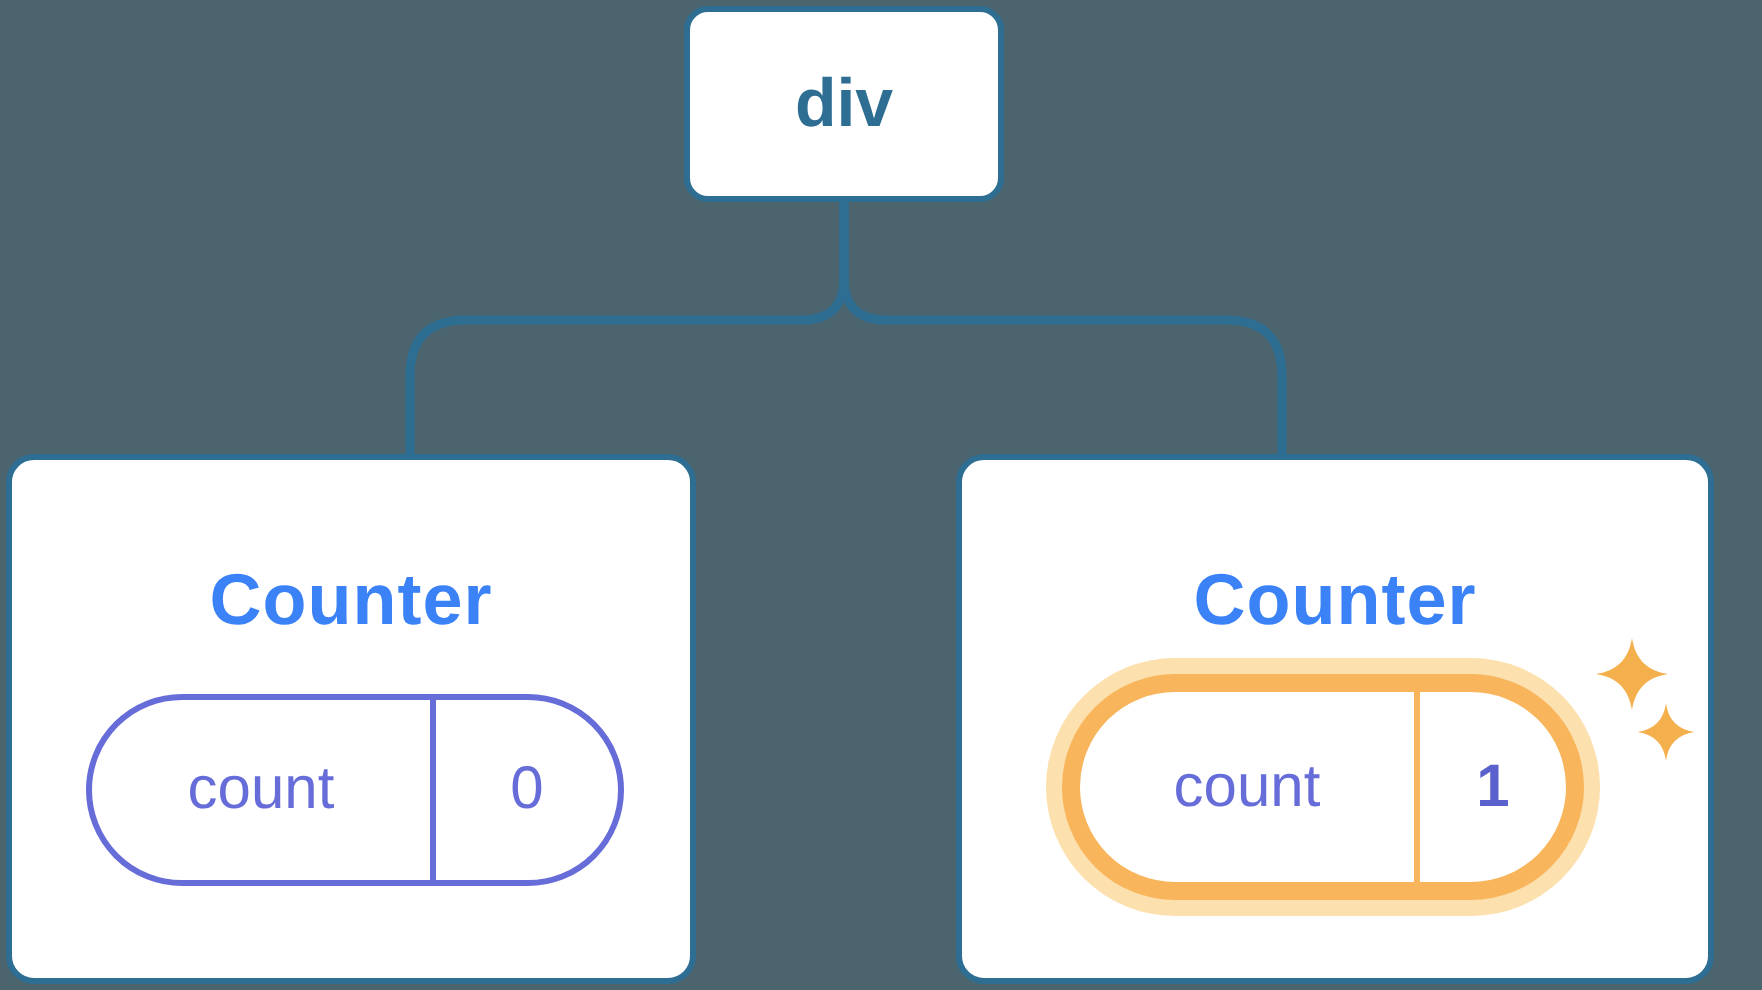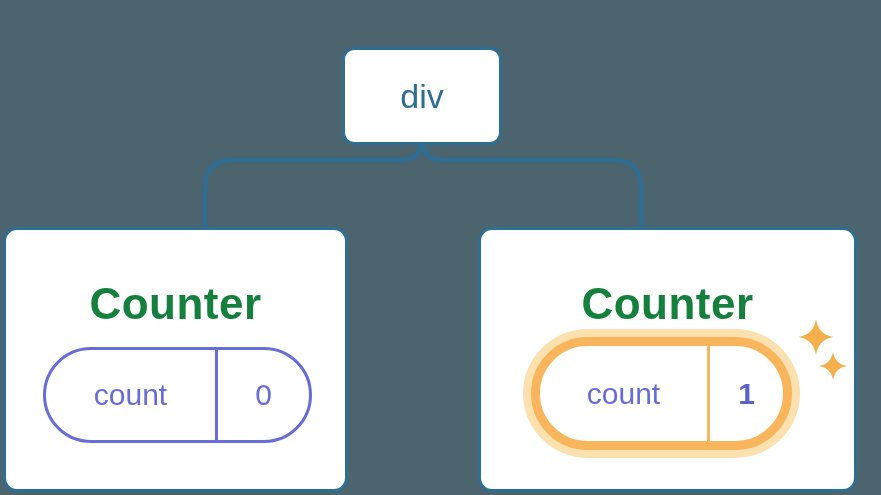--- a/index.html
+++ b/index.html
@@ -20,43 +20,42 @@
     left: 342px; top: 3px;
     width: 160px; height: 98px;
     box-sizing: border-box;
     background: #fff;
     border: 3.5px solid #2E6E93;
     border-radius: 12px;
     display: flex;
     align-items: center;
     justify-content: center;
     font-size: 34px;
-    font-weight: 400;
+    font-weight: 700;
     color: #2E6E93;
-    margin-top: 44px;
   }
   .card {
     position: absolute;
     top: 227px;
     height: 265px;
     box-sizing: border-box;
     background: #fff;
     border: 3px solid #2E6E93;
     border-radius: 14px;
   }
   .card-left  { left: 3px;   width: 345px; }
   .card-right { left: 478px; width: 379px; }
   .card-title {
     position: absolute;
     left: 0; right: 0; top: 49px;
     text-align: center;
-    font-size: 44px;
+    font-size: 36px;
     font-weight: 600;
     letter-spacing: 0.5px;
-    color: #15803d;
+    color: #3b82f6;
   }
   .pill {
     position: absolute;
     box-sizing: border-box;
     background: #fff;
     display: flex;
     align-items: stretch;
     overflow: hidden;
   }
   .pill-plain {

